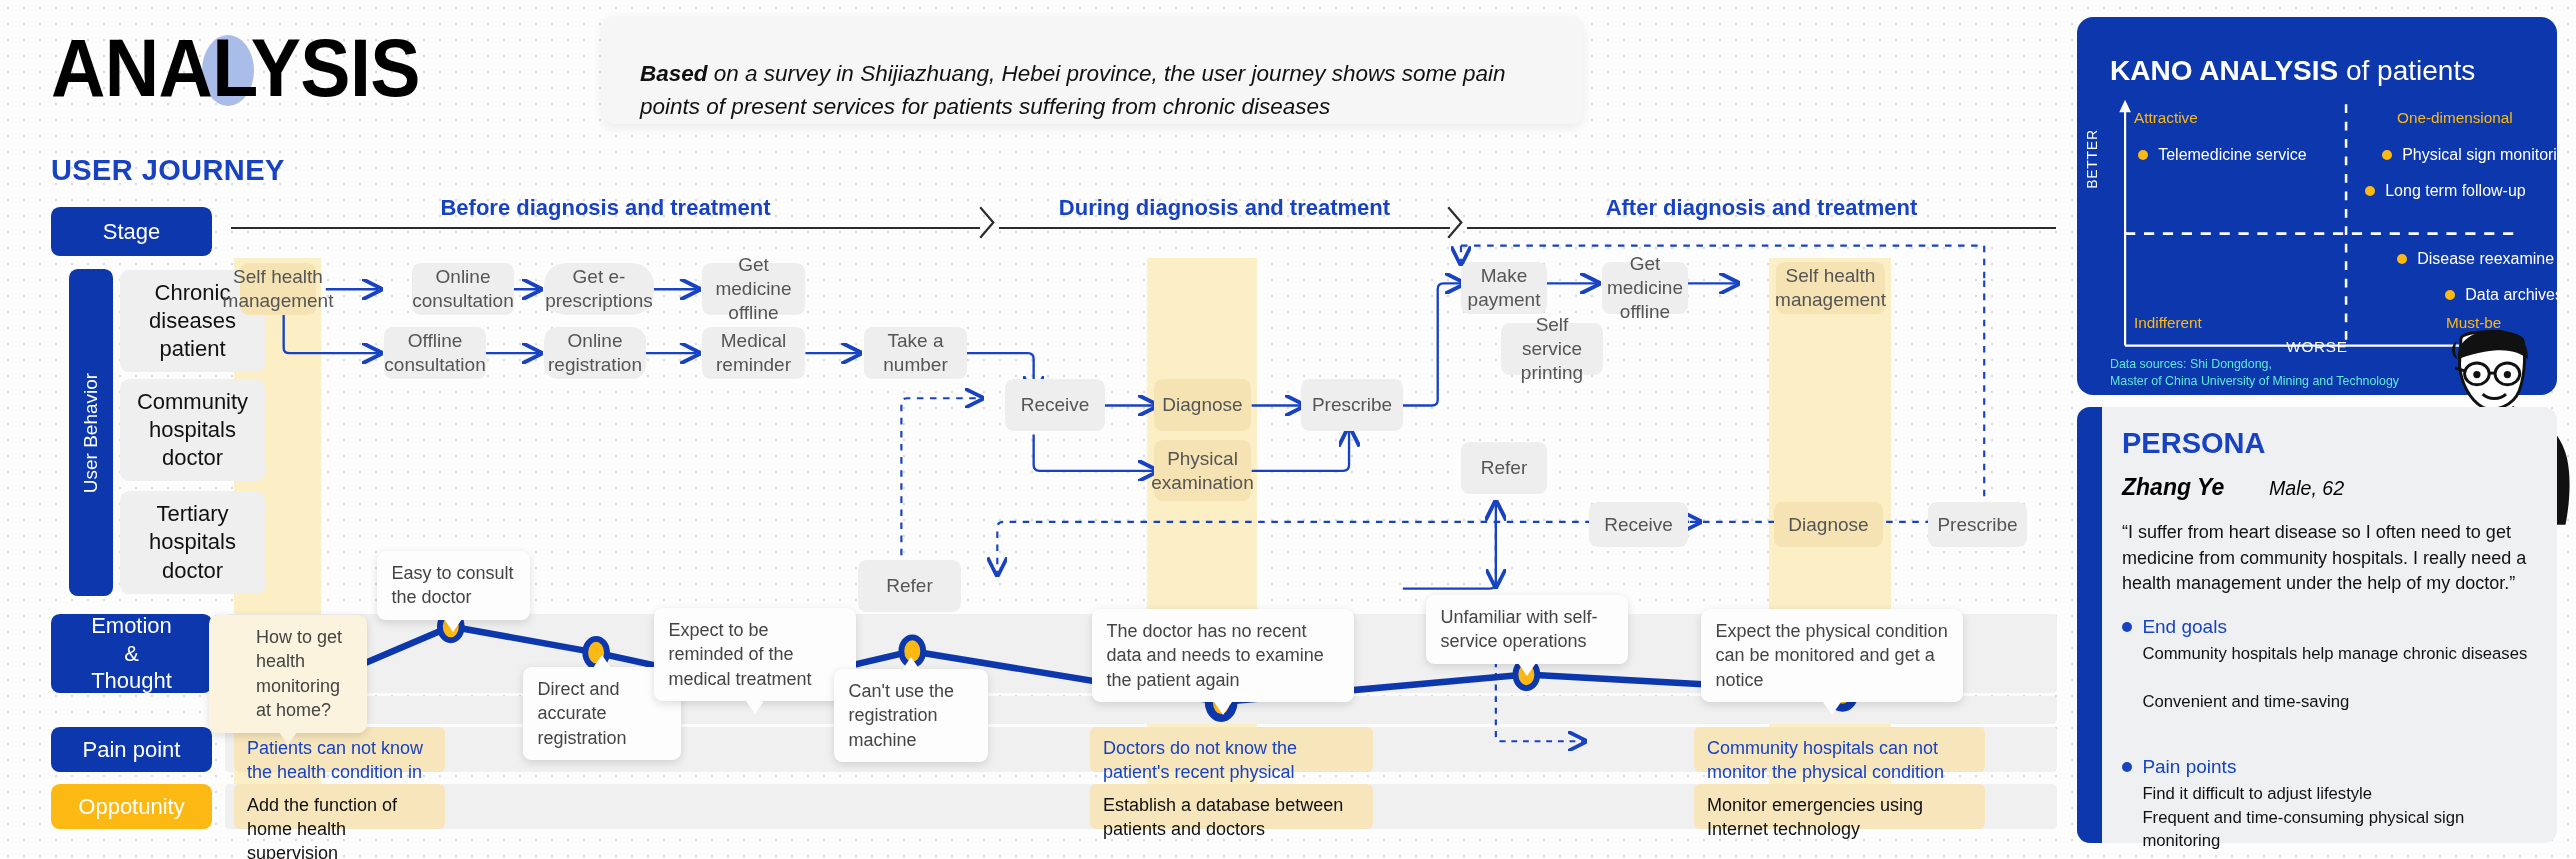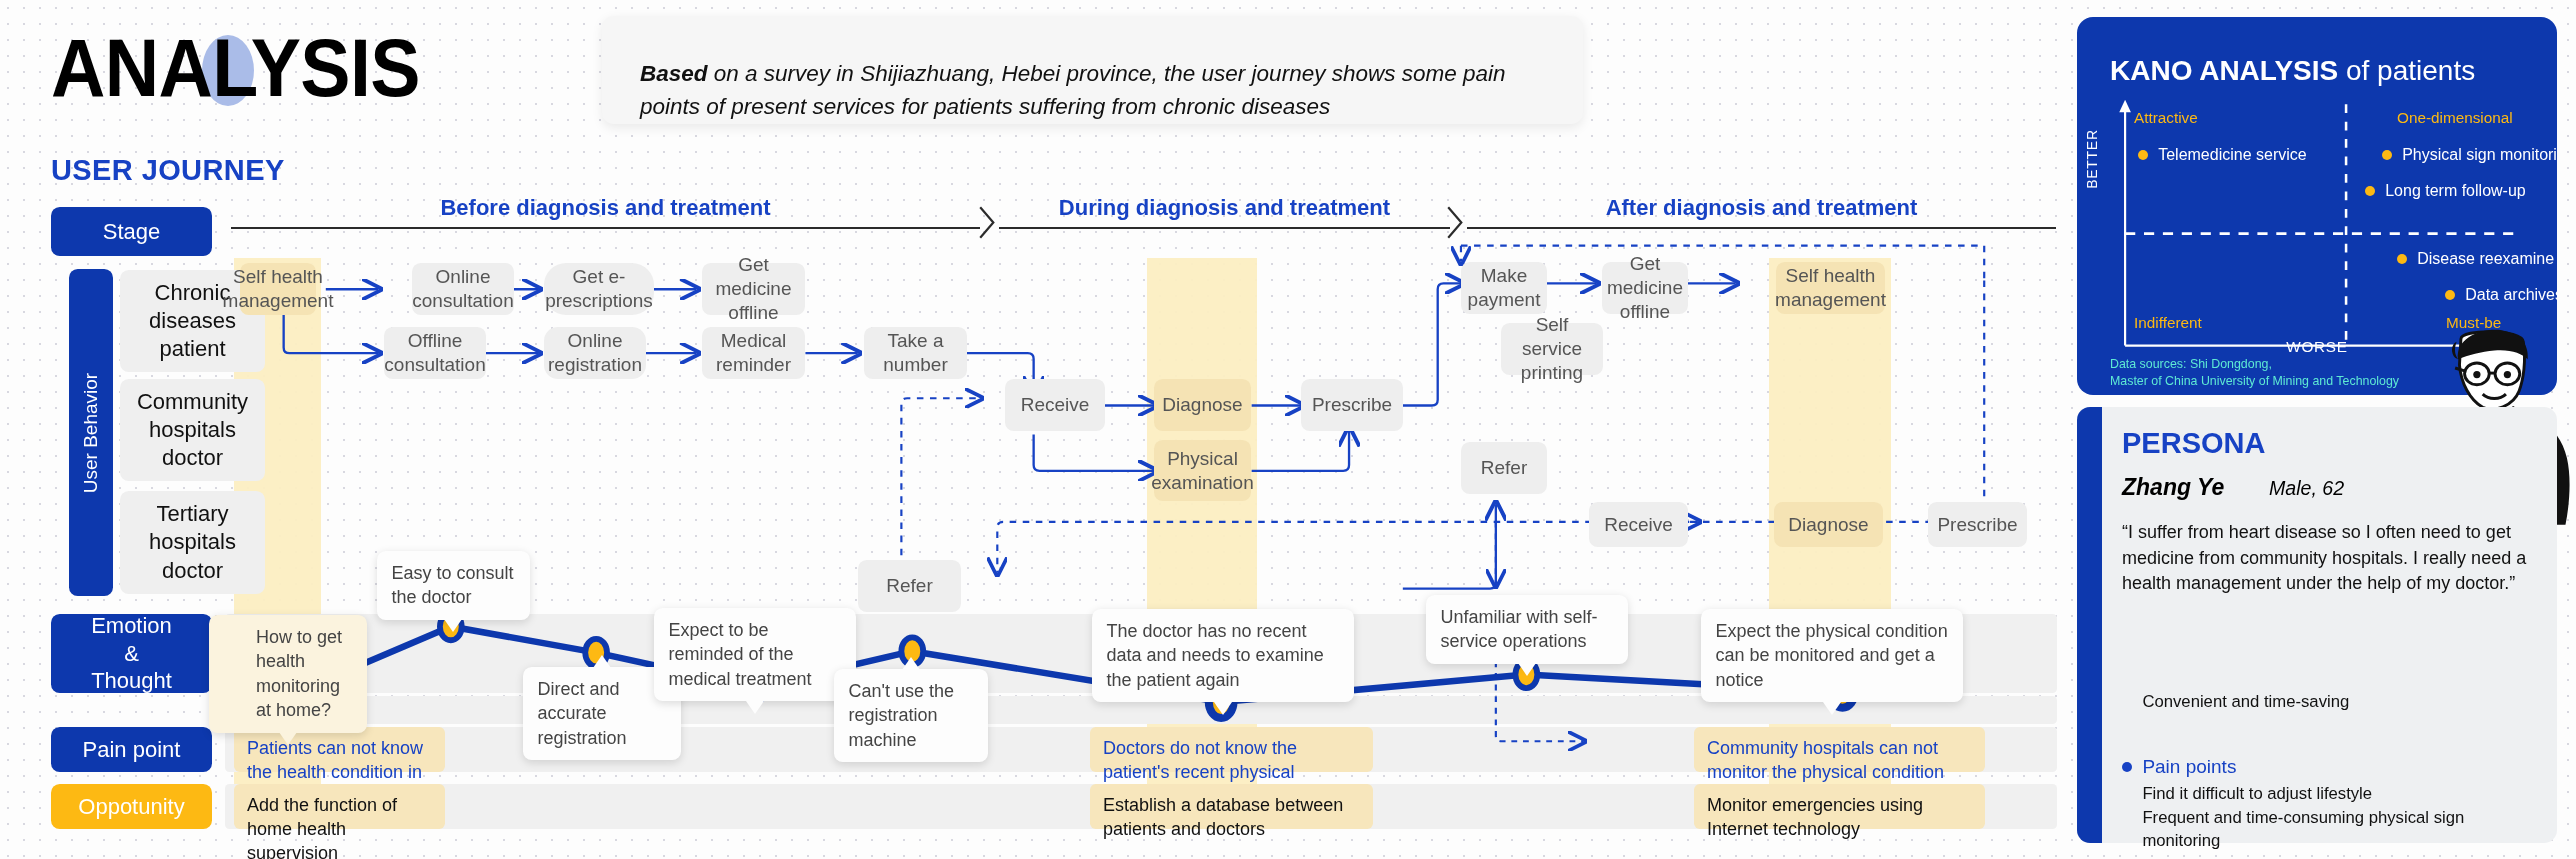--- a/index.html
+++ b/index.html
@@ -531,20 +531,27 @@
     </g>
   </svg>
 
   <div id="persona-card"></div>
   <div id="persona-accent"></div>
   <div id="persona-title">PERSONA</div>
   <div id="persona-name">Zhang Ye</div>
   <div id="persona-meta">Male, 62</div>
   <div id="persona-quote">“I suffer from heart disease so I often need to get medicine from community hospitals. I really need a health management under the help of my doctor.”</div>
 
+  <div class="goal-blk" id="goal-0">
+    <div class="goal-hdr">
+      <span class="goal-bullet"></span>
+      <span>End goals</span>
+    </div>
+    <div class="goal-body">Community hospitals help manage chronic diseases</div>
+  </div>
 
   <div class="goal-blk" id="goal-1">
     <div class="goal-body">Convenient and time-saving</div>
   </div>
 
   <div class="goal-blk" id="goal-2">
     <div class="goal-hdr">
       <span class="goal-bullet"></span>
       <span>Pain points</span>
     </div>

